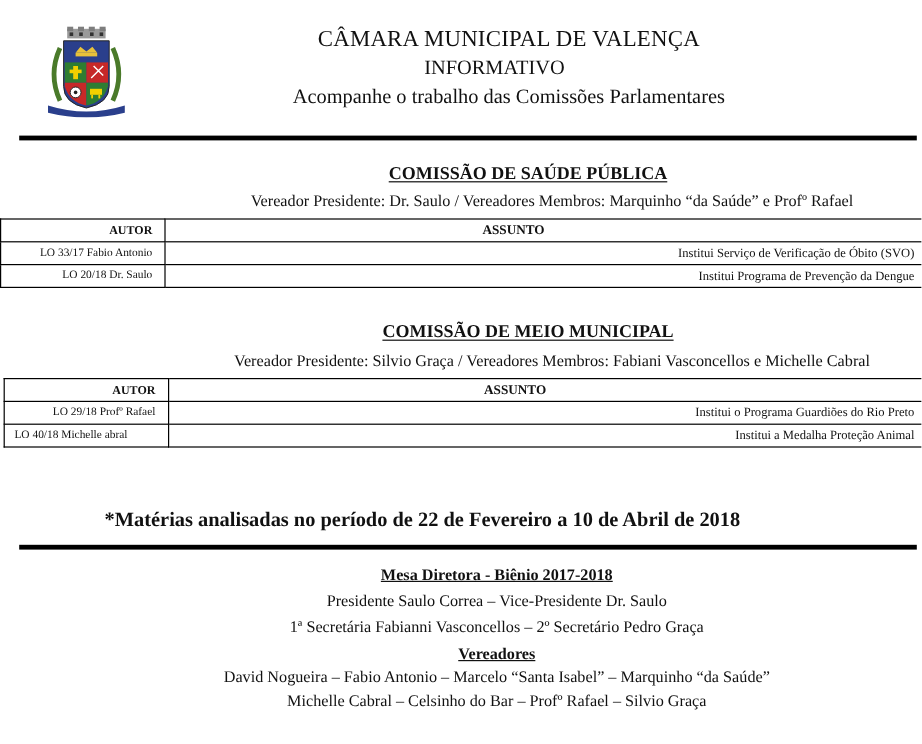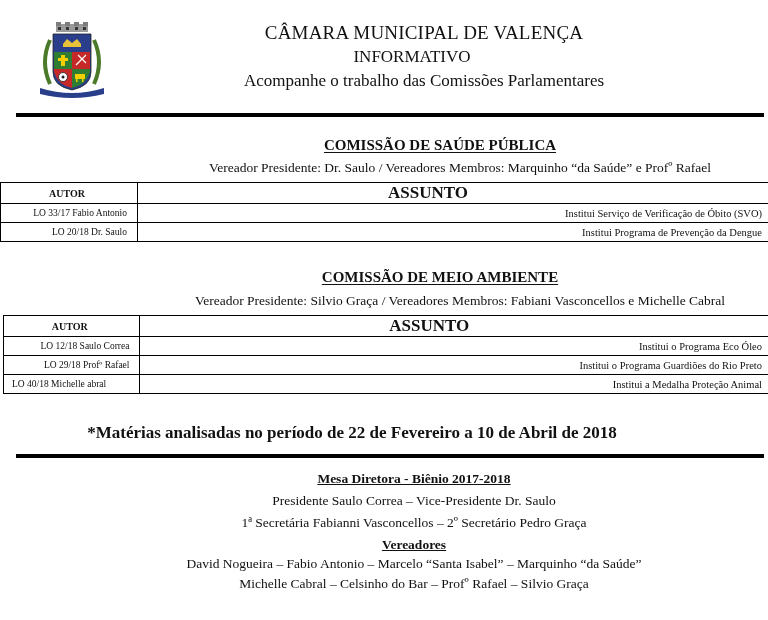--- a/index.html
+++ b/index.html
@@ -18,22 +18,22 @@
     .rule.r2 { top: 454px; }
 
     .comm-title { position: absolute; left: 0; width: 768px; text-align: center; font-weight: bold; font-size: 15px; padding-left: 112px; }
     .comm-title span { text-decoration: underline; text-underline-offset: 2px; }
     .comm-members { position: absolute; left: 0; width: 768px; text-align: center; font-size: 13.5px; padding-left: 112px; margin-left: 20px; }
 
     table.ctab { position: absolute; border-collapse: collapse; font-size: 10.5px; }
     table.ctab td { border-top: 1.6px solid #000; border-bottom: 1.6px solid #000; height: 19px; padding: 0 6px; }
     table.ctab td.autor { width: 137px; text-align: right; border-left: 1.4px solid #000; border-right: 1.4px solid #000; font-size: 9.5px; padding-right: 10px; }
     table.ctab td.assunto { width: 631px; text-align: right; padding-left: 10px; }
-    table.ctab tr.head td { font-weight: bold; text-align: center; }
-    table.ctab tr.head td.assunto { text-align: center; font-size: 17px; padding-right: 60px; }
+    table.ctab tr.head td { font-weight: bold; }
+    table.ctab tr.head td.assunto { text-align: center; font-size: 11px; padding-right: 60px; }
     table.ctab tr.head td.autor { font-size: 10px; }
 
     .t1 { left: 0; top: 182px; width: 768px; }
     .t2 { left: 3px; top: 315px; width: 765px; }
     .t2 tr.last td.autor { text-align: left; padding-left: 8px; margin-top: 15px; }
 
     .period { position: absolute; left: 0; width: 648px; top: 423px; text-align: center; font-weight: bold; font-size: 17px; padding-left: 56px; }
 
     .mesa-title { position: absolute; left: 0; width: 768px; top: 471px; text-align: center; font-weight: bold; font-size: 13.5px; padding-left: 60px; }
     .mesa-title span { text-decoration: underline; }
@@ -104,33 +104,29 @@
     <td class="assunto">Institui Serviço de Verificação de Óbito (SVO)</td>
   </tr>
   <tr>
     <td class="autor">LO 20/18 Dr. Saulo</td>
     <td class="assunto">Institui Programa de Prevenção da Dengue</td>
   </tr>
 </tbody>
   </table>
 
 <div class="comm-title" style="top:269px;">
-  <span>COMISSÃO DE MEIO AMBIENTE</span>
+  <span>COMISSÃO DE MEIO MUNICIPAL</span>
 </div>
 <div class="comm-members" style="top:293px;">Vereador Presidente: Silvio Graça  /  Vereadores Membros: Fabiani Vasconcellos e Michelle Cabral</div>
 
 <table class="ctab t2">
   <tbody>
       <tr class="head">
     <td class="autor">AUTOR</td>
     <td class="assunto">ASSUNTO</td>
-  </tr>
-  <tr>
-    <td class="autor">LO 12/18 Saulo Correa</td>
-    <td class="assunto">Institui o Programa Eco Óleo</td>
   </tr>
   <tr>
     <td class="autor">LO 29/18 Profº Rafael</td>
     <td class="assunto">Institui o Programa Guardiões do Rio Preto</td>
   </tr>
   <tr class="last">
     <td class="autor">LO  40/18 Michelle abral</td>
     <td class="assunto">Institui a Medalha Proteção Animal</td>
   </tr>
 </tbody>

